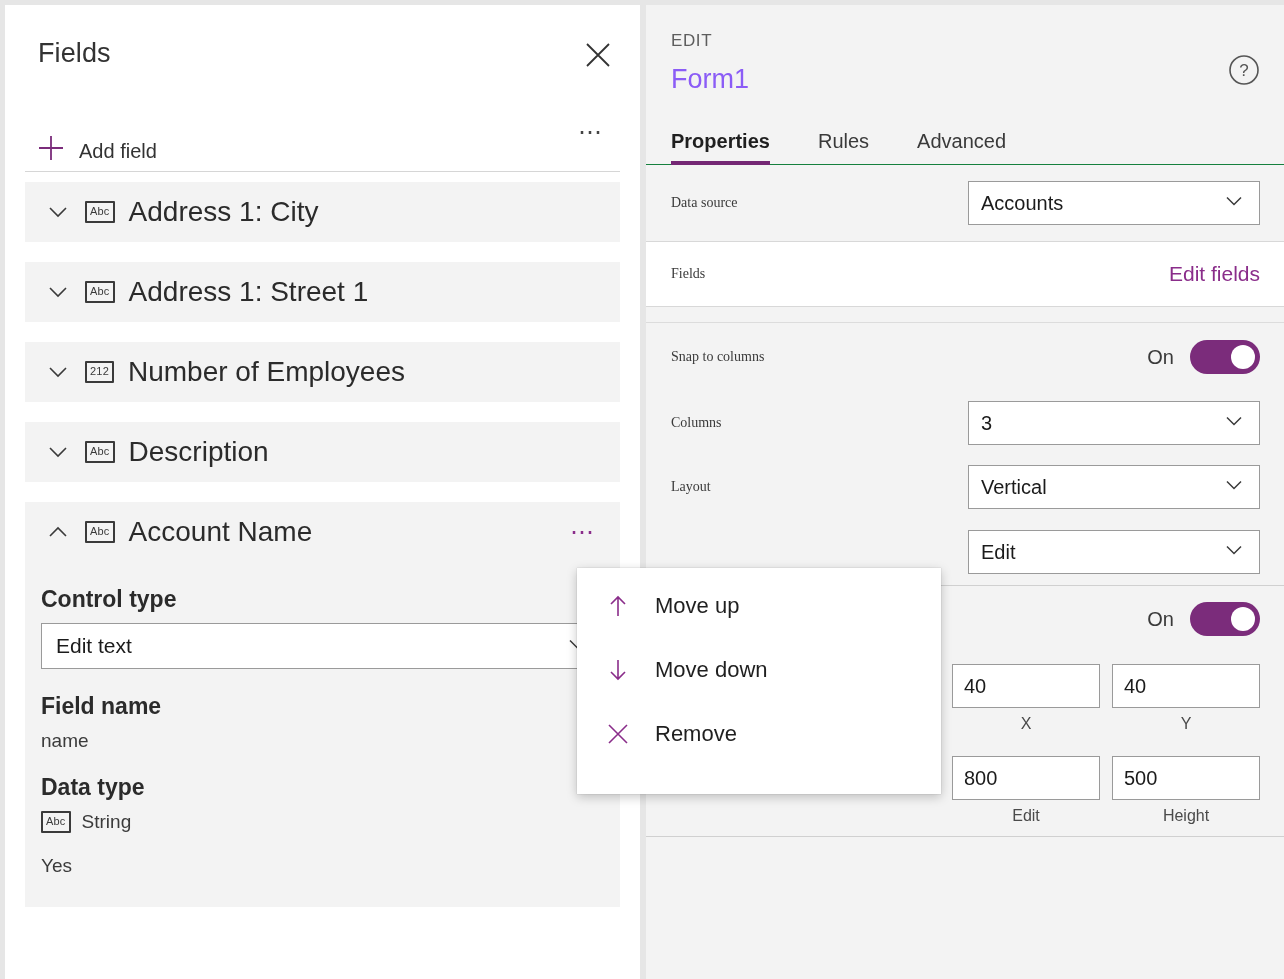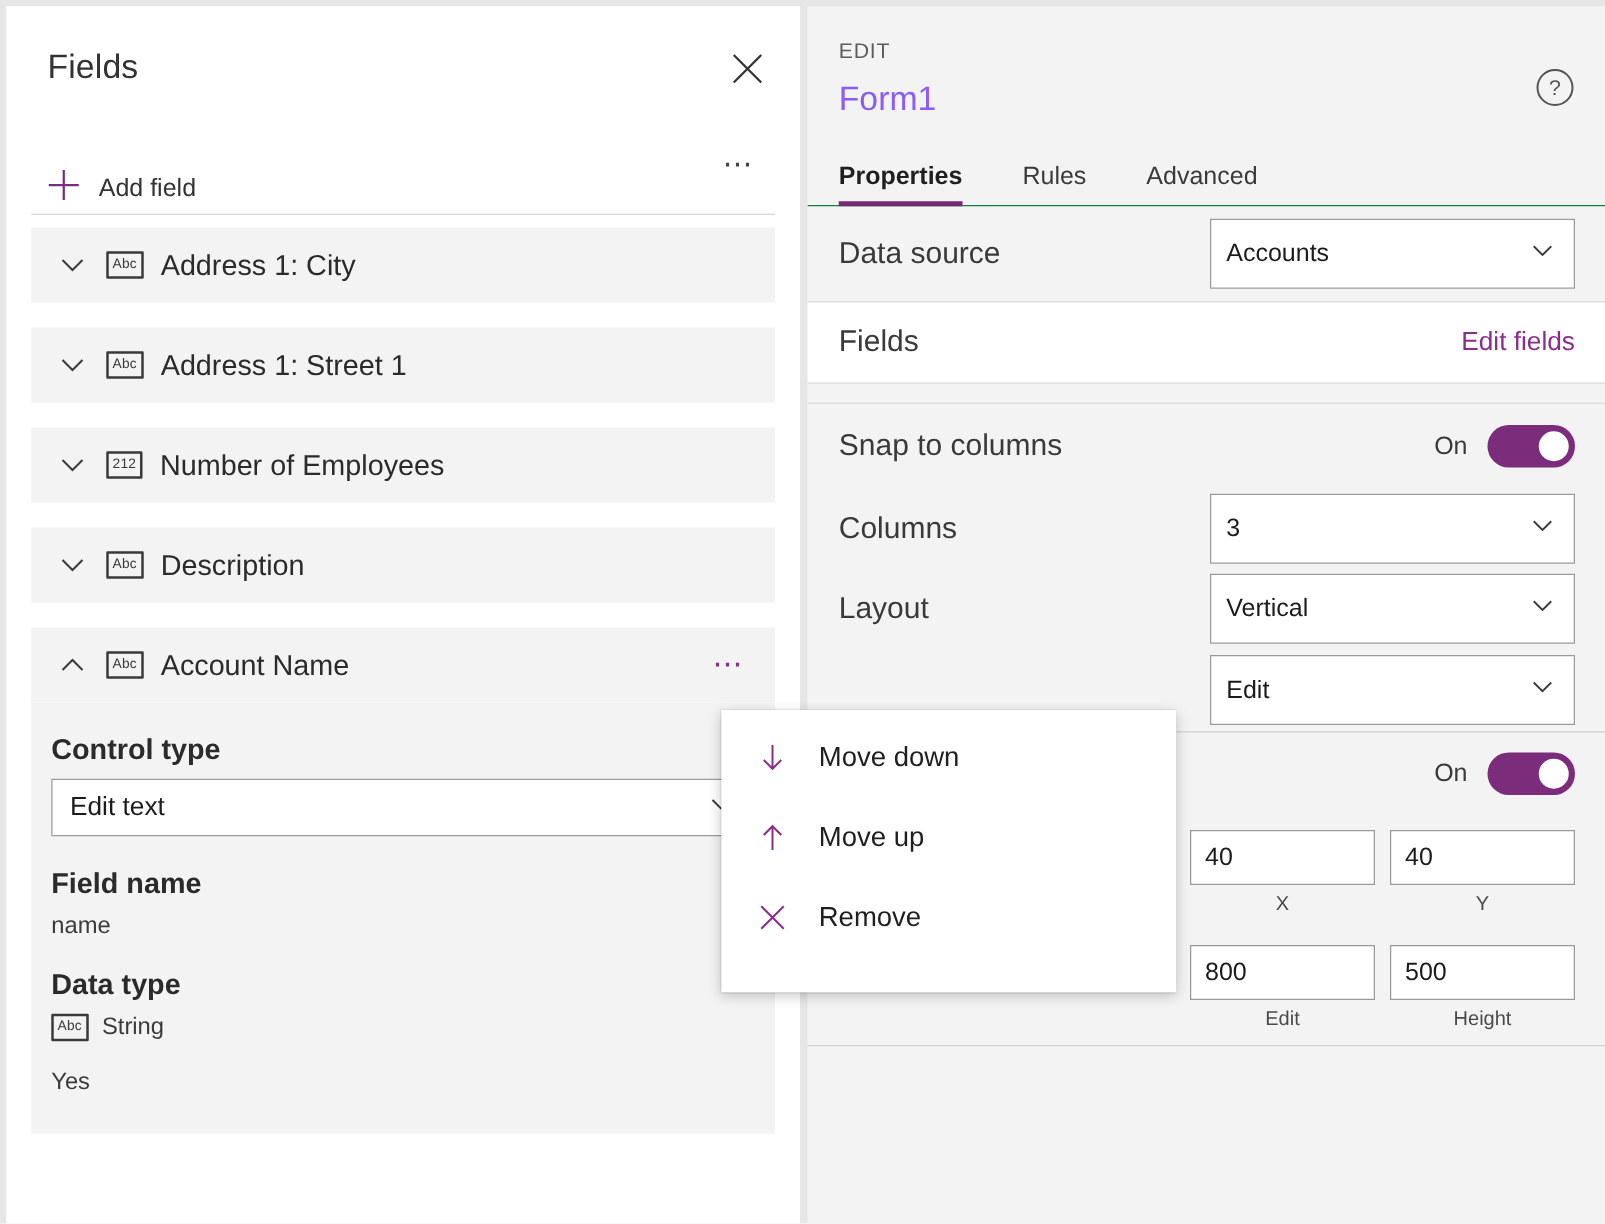--- a/index.html
+++ b/index.html
@@ -75,21 +75,21 @@
     font-size: 11px;
     line-height: 1;
     padding: 3px 3px 4px 3px;
     font-family: "Liberation Sans", sans-serif;
     letter-spacing: .2px;
     border-radius: 1px;
     display:inline-block;
   }
   .field-name {
     margin-left: 14px;
-    font-size: 23px; color: #2b2b2b;
+    font-size: 28px; color: #2b2b2b;
   }
   .field-ellipsis {
     position:absolute; right: 20px; top: 50%; transform: translateY(-50%);
     color: #8a2d8a; font-size: 24px; letter-spacing: 2px; line-height: 10px;
     padding: 6px 4px; cursor: pointer;
   }
 
   .field-detail {
     background: #f3f3f3;
     padding: 24px 16px 30px 16px;
@@ -138,30 +138,30 @@
   .rp-tab.active::after {
     content:''; position:absolute; left:0; right:0; bottom:-1px; height:4px; background:#742774;
   }
 
   .prop-row {
     display:flex; align-items:center;
     padding: 0 24px 0 25px;
     height: 64px;
     position: relative;
   }
-  .prop-label { font-size: 24px; color:#3a3a3a; flex: 1 1 auto; }
+  .prop-label { font-size: 14px; color:#3a3a3a; flex: 1 1 auto; font-family: Liberation Serif, serif; }
   .prop-row.white { background:#ffffff; border-top:1px solid #d8d8d8; border-bottom:1px solid #d8d8d8; }
   .band { height: 16px; background:#f3f3f3; border-bottom: 1px solid #dcdcdc; }
   .section-sep { height:1px; background:#d0d0d0; margin: 0; }
 
   .link-action { color:#8a2d8a; font-size: 21px; cursor:pointer; }
 
   .select-box {
     position: relative;
-    width: 292px; height: 56px;
+    width: 292px; height: 44px;
     background:#ffffff; border:1px solid #9a9a9a;
     display:flex; align-items:center; padding: 0 40px 0 12px;
     font-size: 20px; color:#1b1b1b; cursor:pointer;
   }
   .select-box .caret { position:absolute; right: 13px; top:50%; transform: translateY(-50%); }
 
   .toggle-wrap { display:flex; align-items:center; gap: 16px; }
   .toggle-state { font-size: 20px; color:#3a3a3a; }
   .toggle {
     width: 70px; height: 34px; border-radius: 17px; background:#7B2C7B;
@@ -428,32 +428,32 @@
     </div>
 
     <div class="section-sep"></div>
 
   </div>
 
   <div class="ctx-menu">
     <div class="ctx-item">
       <span class="ctx-icon">
         <svg width="30" height="30" viewBox="0 0 30 30">
+            <path d="M15 25 V6 M8 13 L15 6 L22 13" stroke="#8a2d8a" stroke-width="1.6" fill="none"></path>
+          </svg>
+      </span>
+      <span class="ctx-label">Move up</span>
+    </div>
+    <div class="ctx-item">
+      <span class="ctx-icon">
+        <svg width="30" height="30" viewBox="0 0 30 30">
             <path d="M15 5 V24 M8 17 L15 24 L22 17" stroke="#8a2d8a" stroke-width="1.6" fill="none"></path>
           </svg>
       </span>
       <span class="ctx-label">Move down</span>
-    </div>
-    <div class="ctx-item">
-      <span class="ctx-icon">
-        <svg width="30" height="30" viewBox="0 0 30 30">
-            <path d="M15 25 V6 M8 13 L15 6 L22 13" stroke="#8a2d8a" stroke-width="1.6" fill="none"></path>
-          </svg>
-      </span>
-      <span class="ctx-label">Move up</span>
     </div>
     <div class="ctx-item">
       <span class="ctx-icon">
         <svg width="30" height="30" viewBox="0 0 30 30">
             <path d="M6 6 L24 24 M24 6 L6 24" stroke="#8a2d8a" stroke-width="1.6" fill="none"></path>
           </svg>
       </span>
       <span class="ctx-label">Remove</span>
     </div>
   </div>

